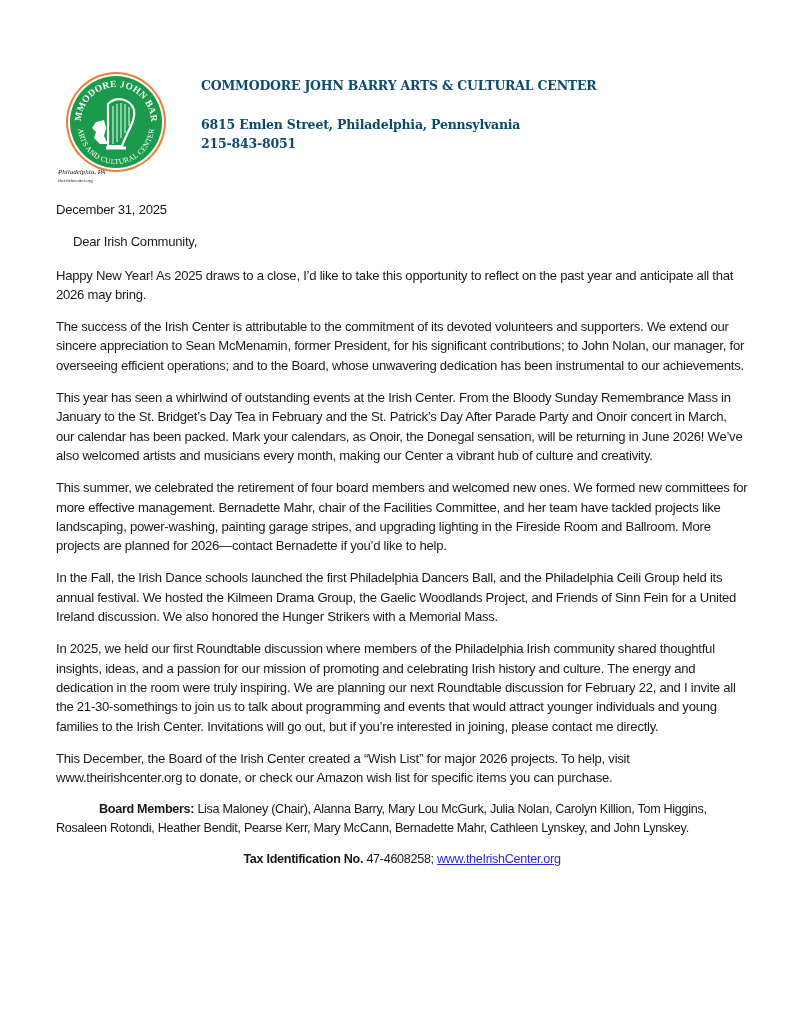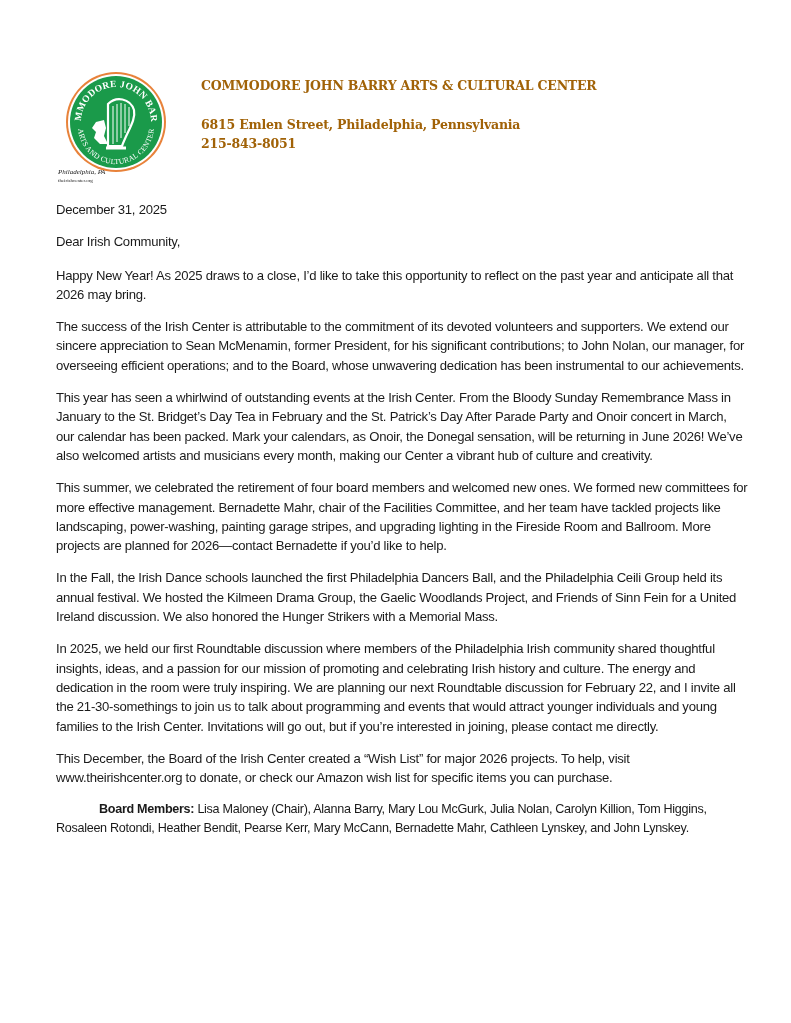--- a/index.html
+++ b/index.html
@@ -48,21 +48,21 @@
       font-size: 5px;
       line-height: 7px;
       display: block;
     }
     .org-block {
       position: absolute;
       left: 143px;
       top: 11px;
       font-family: "DejaVu Serif", serif;
       font-weight: bold;
-      color: #a16207;
+      color: #0c4a6e;
     }
     .org-name {
       font-size: 12.5px;
       line-height: 18px;
       display: block;
       letter-spacing: -0.2px;
     }
     .org-address {
       font-size: 12.5px;
       line-height: 19px;
@@ -86,20 +86,21 @@
       letter-spacing: -0.25px;
       color: #1a1a1a;
     }
     .letter-body p {
       margin: 0 0 13px 0;
     }
     .letter-body .date-line {
     }
     .letter-body .salutation {
       margin-bottom: 14px;
+      margin-left: 17px;
     }
     .board-members {
       margin: 0;
       font-size: 12.6px;
       line-height: 18.5px;
       letter-spacing: -0.3px;
     }
     .board-members .label {
       font-weight: bold;
       padding-left: 43px;
@@ -166,13 +167,14 @@
   <p>Happy New Year!  As 2025 draws to a close, I’d like to take this opportunity to reflect on the past year and anticipate all that 2026 may bring.</p>
   <p>The success of the Irish Center is attributable to the commitment of its devoted volunteers and supporters. We extend our sincere appreciation to Sean McMenamin, former President, for his significant contributions; to John Nolan, our manager, for overseeing efficient operations; and to the Board, whose unwavering dedication has been instrumental to our achievements.</p>
   <p>This year has seen a whirlwind of outstanding events at the Irish Center. From the Bloody Sunday Remembrance Mass in January to the St. Bridget’s Day Tea in February and the St. Patrick’s Day After Parade Party and Onoir concert in March, our calendar has been packed. Mark your calendars, as Onoir, the Donegal sensation, will be returning in June 2026! We’ve also welcomed artists and musicians every month, making our Center a vibrant hub of culture and creativity.</p>
   <p>This summer, we celebrated the retirement of four board members and welcomed new ones. We formed new committees for more effective management. Bernadette Mahr, chair of the Facilities Committee, and her team have tackled projects like landscaping, power-washing, painting garage stripes, and upgrading lighting in the Fireside Room and Ballroom. More projects are planned for 2026—contact Bernadette if you’d like to help.</p>
   <p>In the Fall, the Irish Dance schools launched the first Philadelphia Dancers Ball, and the Philadelphia Ceili Group held its annual festival. We hosted the Kilmeen Drama Group, the Gaelic Woodlands Project, and Friends of Sinn Fein for a United Ireland discussion. We also honored the Hunger Strikers with a Memorial Mass.</p>
   <p>In 2025, we held our first Roundtable discussion where members of the Philadelphia Irish community shared thoughtful insights, ideas, and a passion for our mission of promoting and celebrating Irish history and culture. The energy and dedication in the room were truly inspiring. We are planning our next Roundtable discussion for February 22, and I invite all the 21-30-somethings to join us to talk about programming and events that would attract younger individuals and young families to the Irish Center. Invitations will go out, but if you’re interested in joining, please contact me directly.</p>
   <p>This December, the Board of the Irish Center created a “Wish List” for major 2026 projects. To help, visit www.theirishcenter.org to donate, or check our Amazon wish list for specific items you can purchase.</p>
 
   <p class="board-members"><span class="label">Board Members:</span><span> Lisa Maloney (Chair), Alanna Barry, Mary Lou McGurk, Julia Nolan, Carolyn Killion, Tom Higgins, Rosaleen Rotondi, Heather Bendit, Pearse Kerr, Mary McCann, Bernadette Mahr, Cathleen Lynskey, and John Lynskey.</span></p>
 
+  <p class="tax-line"><span class="label">Tax Identification No.</span><span> 47-4608258; </span><a href="#">www.theIrishCenter.org</a></p>
 </div>
 
 </body></html>

